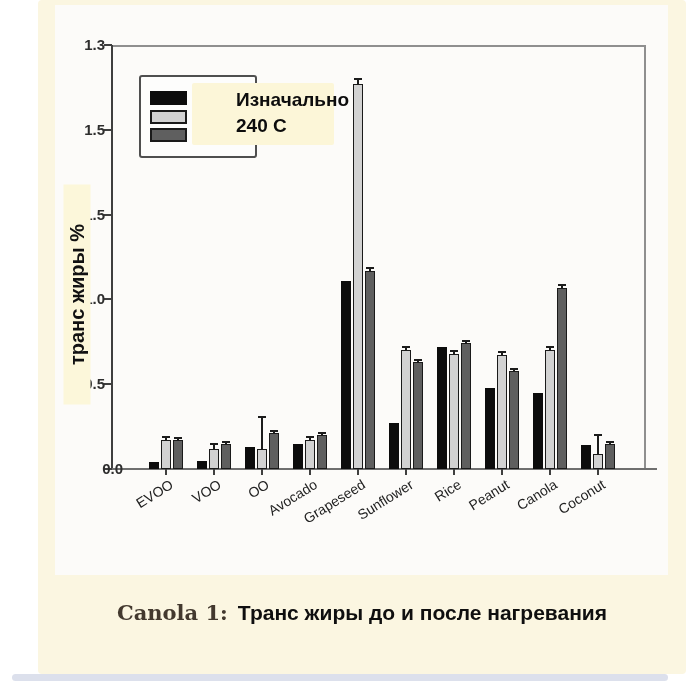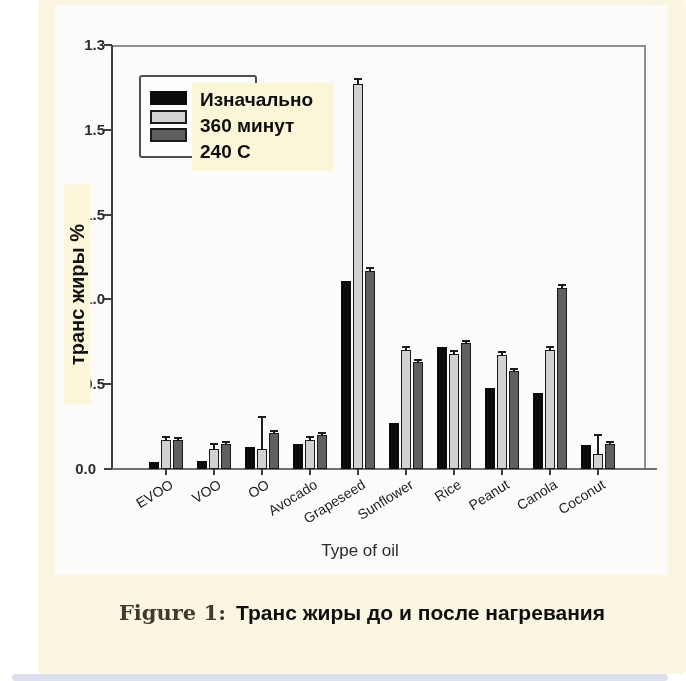--- a/index.html
+++ b/index.html
@@ -62,20 +62,21 @@
     position:absolute; width:37px; height:14px; box-sizing:border-box;
     border:2px solid #1a1a1a;
   }
   .legend-labels {
     position:absolute; left:192px; top:83px; width:128px;
     background:#fcf6d8; border-radius:2px; padding:4px 6px 6px 8px;
   }
   .legend-label {
     font-size:19px; font-weight:bold; color:#0d0d0d; line-height:26px;
     white-space:nowrap;
+    margin-left:36px;
   }
   .caption {
     position:absolute; left:38px; top:600px; width:648px; text-align:center;
     white-space:nowrap;
   }
   .caption .fig-label {
     font-family:"DejaVu Serif", serif; font-weight:bold;
     font-size:21px; color:#43392e;
   }
   .caption .fig-text {
@@ -93,21 +94,21 @@
 <div class="cream-panel"></div>
 <div class="chart-card"></div>
 
 <div id="chart-layer">
   <div class="plot-frame"></div>
   <div class="axis-y"></div>
   <div class="axis-x"></div>
 
   <div id="dyn">
       <div class="y-tick" style="left: 104px; top: 468px;"></div>
-      <div class="y-tick-label" style="left: 56px; top: 460px;">0.0</div>
+      <div class="y-tick-label" style="left: 83px; top: 460px;">0.0</div>
       <div class="y-tick" style="left: 104px; top: 383.2px;"></div>
       <div class="y-tick-label" style="left: 65px; top: 375.2px;">0.5</div>
       <div class="y-tick" style="left: 104px; top: 298.4px;"></div>
       <div class="y-tick-label" style="left: 65px; top: 290.4px;">1.0</div>
       <div class="y-tick" style="left: 104px; top: 213.6px;"></div>
       <div class="y-tick-label" style="left: 65px; top: 205.6px;">1.5</div>
       <div class="y-tick" style="left: 104px; top: 128.8px;"></div>
       <div class="y-tick-label" style="left: 65px; top: 120.8px;">1.5</div>
       <div class="y-tick" style="left: 104px; top: 44px;"></div>
       <div class="y-tick-label" style="left: 65px; top: 36px;">1.3</div>
@@ -197,32 +198,30 @@
       <div class="err-cap" style="left: 510px; top: 368px; width: 8px;"></div>
       <div class="bar" style="left: 557px; top: 288px; width: 10px; height: 181px; background: rgb(95, 95, 95); border: 1px solid rgb(26, 26, 26);"></div>
       <div class="err-line" style="left: 561px; top: 285px; height: 3px;"></div>
       <div class="err-cap" style="left: 558px; top: 284px; width: 8px;"></div>
       <div class="bar" style="left: 605px; top: 444px; width: 10px; height: 25px; background: rgb(95, 95, 95); border: 1px solid rgb(26, 26, 26);"></div>
       <div class="err-line" style="left: 609px; top: 442px; height: 2px;"></div>
       <div class="err-cap" style="left: 606px; top: 441px; width: 8px;"></div>
     </div>
 
   <div class="y-title">транс жиры %</div>
-  <div class="x-title">Type of oil</div>
 
   <div class="legend-box"></div>
   <div id="legend-swatches">
       <div class="legend-swatch" style="left: 150px; top: 91px; background: rgb(12, 12, 12); border: 2px solid rgb(12, 12, 12);"></div>
       <div class="legend-swatch" style="left: 150px; top: 110px; background: rgb(210, 210, 210);"></div>
       <div class="legend-swatch" style="left: 150px; top: 128px; background: rgb(95, 95, 95);"></div>
     </div>
   <div class="legend-labels">
       <div class="legend-label">Изначально</div>
-      <div class="legend-label">360 минут</div>
       <div class="legend-label">240 C</div>
     </div>
 </div>
 
 <div class="caption">
-  <span class="fig-label">Figure 1:</span><span class="fig-text">Транс жиры до и после нагревания</span>
+  <span class="fig-label">Canola 1:</span><span class="fig-text">Транс жиры до и после нагревания</span>
 </div>
 
 <div class="bottom-strip"></div>
 
 </body></html>

